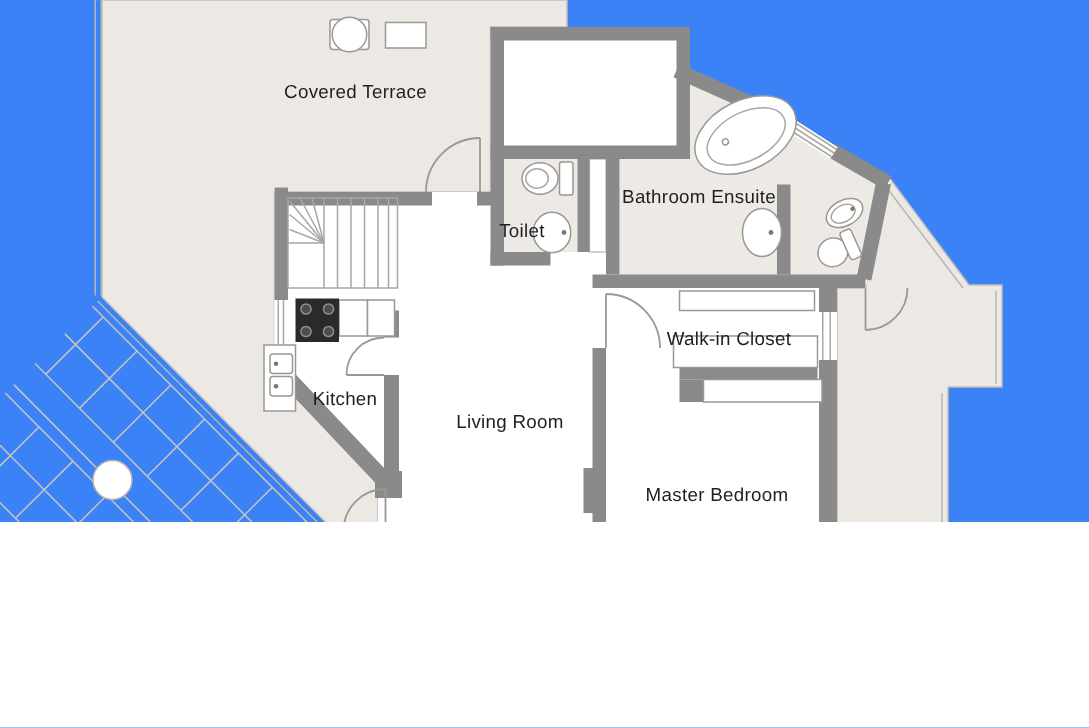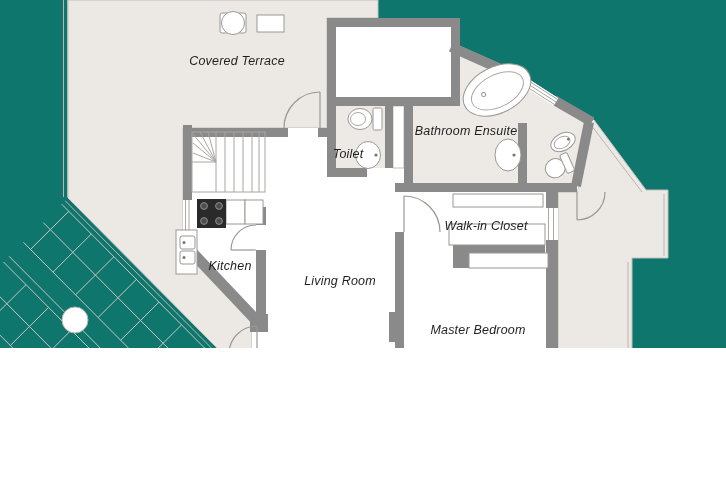--- a/index.html
+++ b/index.html
@@ -1,17 +1,17 @@
 <!DOCTYPE html>
 <html><head>
 <meta charset="utf-8">
 <style>
   html,body{margin:0;padding:0;background:#ffffff;}
-  .stage{position:relative;width:726px;height:348px;background:#0f766e;overflow:hidden;
-         font-family:"Liberation Sans", sans-serif;font-style:italic;}
+  .stage{position:relative;width:726px;height:348px;background:#3b82f6;overflow:hidden;
+         font-family:"Liberation Sans", sans-serif;}
   svg{display:block}
   .room-label{font-family:"Liberation Sans", sans-serif;font-size:12.5px;fill:#1F1F1F;
               letter-spacing:.2px;}
   .wall{fill:#8A8A8A;}
   .wallline{stroke:#8A8A8A;}
   .thin{stroke:#B9B6B2;stroke-width:1;fill:none;}
   .deckline{stroke:#C8C5C1;stroke-width:1;fill:none;}
   .fix{stroke:#9B9894;fill:#ffffff;}
   .fixthin{stroke:#ABA8A4;stroke-width:1;fill:none;}
   .stair{stroke:#A9A6A2;stroke-width:1;fill:none;}

